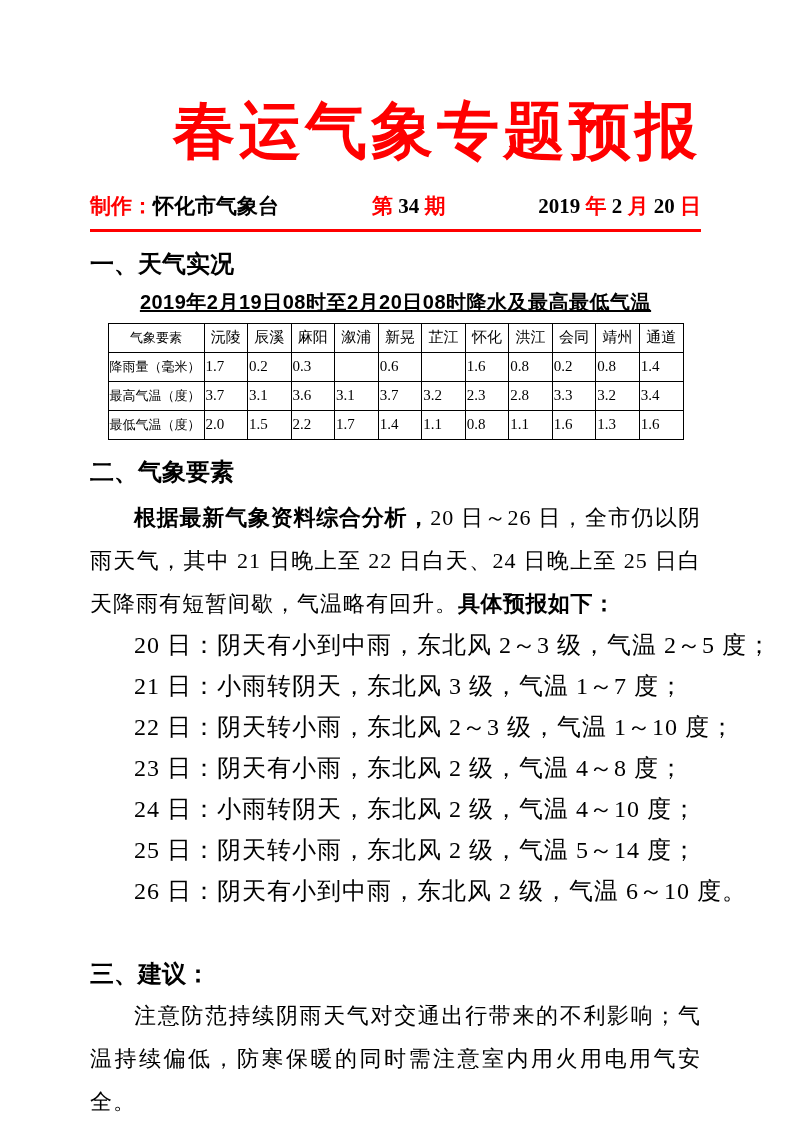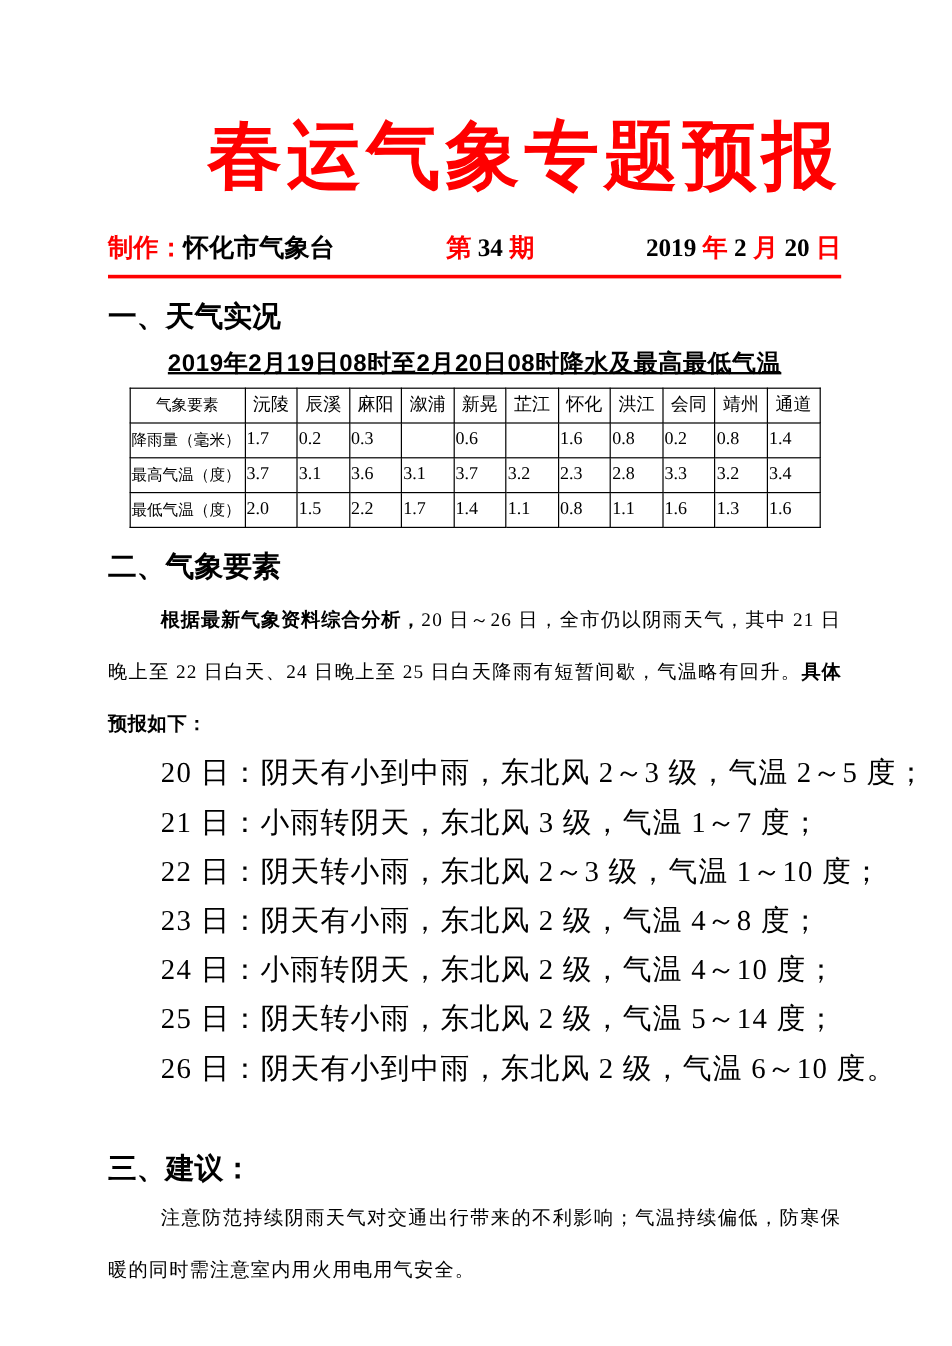--- a/index.html
+++ b/index.html
@@ -66,21 +66,21 @@
     height: 29px;
     vertical-align: middle;
     font-size: 15px;
     font-weight: normal;
     padding: 0 1px;
     overflow: hidden;
     white-space: nowrap;
   }
   table.weather .label-col { width: 96px; font-size: 13px; }
   .body-par {
-    font-size: 16px;
+    font-size: 22px;
     line-height: 43px;
     letter-spacing: 1px;
     text-align: justify;
     text-indent: 44px;
   }
   .intro { margin-top: 8px; }
   .bold-sans {
     font-weight: bold;
     font-family: "Liberation Sans", "DejaVu Sans", sans-serif;
     letter-spacing: 0.5px;

